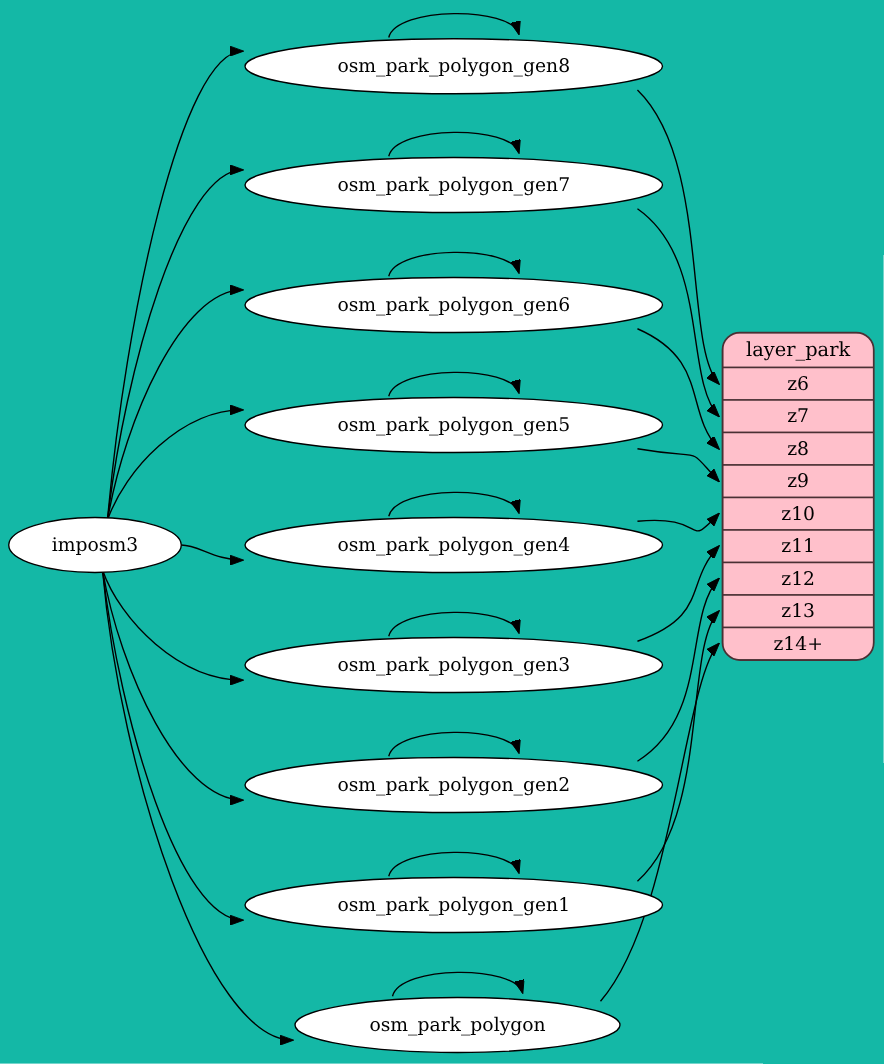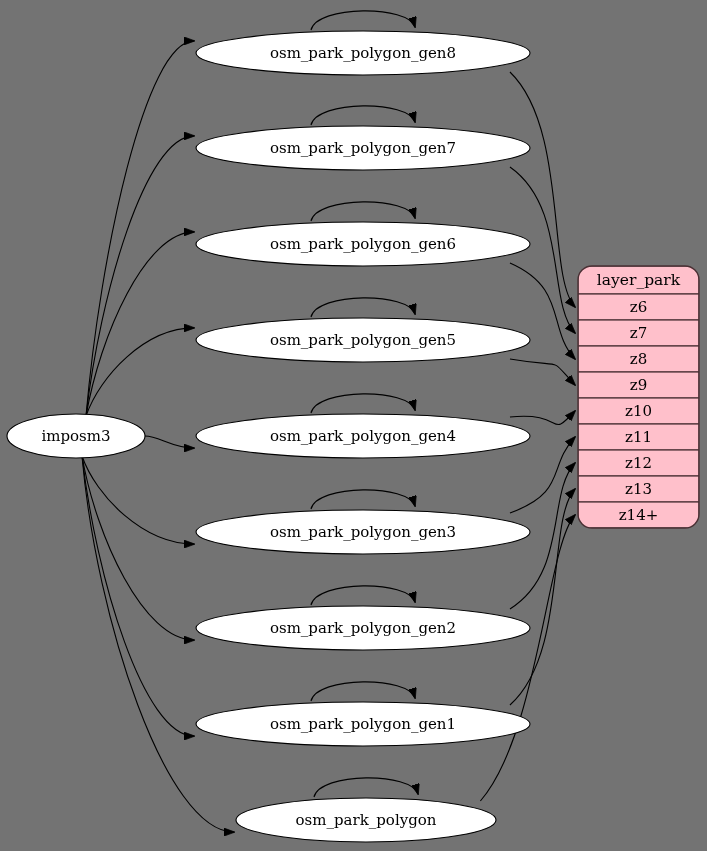--- a/index.html
+++ b/index.html
@@ -10,21 +10,21 @@
   body {
     width: 707px;
     height: 851px;
     font-family: "DejaVu Serif", serif;
     overflow: hidden;
   }
   #canvas {
     position: relative;
     width: 707px;
     height: 851px;
-    background: #737373;
+    background: #14b8a6;
   }
   svg.graph {
     position: absolute;
     top: 0;
     left: 0;
     width: 707px;
     height: 851px;
   }
   .node-ellipse {
     fill: #ffffff;

